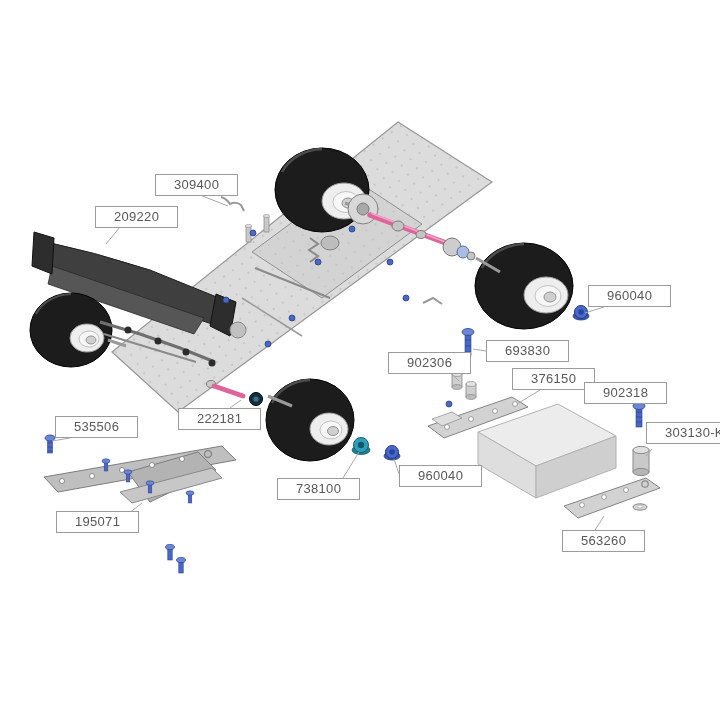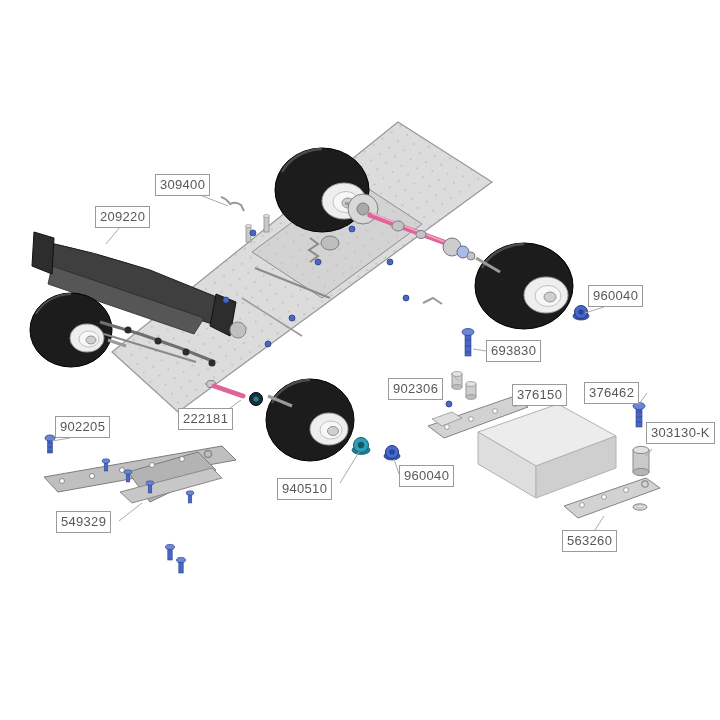--- a/index.html
+++ b/index.html
@@ -7,21 +7,21 @@
     position:relative;width:720px;height:720px;background:#fff;overflow:hidden;
     font-family:"Liberation Sans",sans-serif;
   }
   .canvas svg{position:absolute;left:0;top:0;}
   .part-label{
     position:absolute;
     border:1px solid var(--label-border,#9b9b9b);
     background:#ffffff;
     color:var(--label-text,#585858);
     font-size:13px;line-height:16px;
-    padding:2px 4px;
+    padding:2px 18px;
     white-space:nowrap;
     letter-spacing:.3px;
   }
 </style>
 </head>
 <body>
 
 <div class="canvas">
 
 <svg width="720" height="720" viewBox="0 0 720 720">
@@ -259,24 +259,24 @@
     <path d="M399,474 L394,459"></path>
     <path d="M119,521 L142,503"></path>
     <path d="M595,530 L604,516"></path>
   </g>
 </svg>
 
 <div class="part-label" style="left:155px;top:174px">309400</div>
 <div class="part-label" style="left:95px;top:206px">209220</div>
 <div class="part-label" style="left:588px;top:285px">960040</div>
 <div class="part-label" style="left:486px;top:340px">693830</div>
-<div class="part-label" style="left:388px;top:378px">902306</div>
-<div class="part-label" style="left:512px;top:384px">376150</div>
-<div class="part-label" style="left:584px;top:382px">376462</div>
+<div class="part-label" style="left:388px;top:352px">902306</div>
+<div class="part-label" style="left:512px;top:368px">376150</div>
+<div class="part-label" style="left:584px;top:382px">902318</div>
 <div class="part-label" style="left:646px;top:422px">303130-K</div>
 <div class="part-label" style="left:178px;top:408px">222181</div>
-<div class="part-label" style="left:55px;top:416px">902205</div>
-<div class="part-label" style="left:277px;top:478px">940510</div>
+<div class="part-label" style="left:55px;top:416px">535506</div>
+<div class="part-label" style="left:277px;top:478px">738100</div>
 <div class="part-label" style="left:399px;top:465px">960040</div>
-<div class="part-label" style="left:56px;top:511px">549329</div>
+<div class="part-label" style="left:56px;top:511px">195071</div>
 <div class="part-label" style="left:562px;top:530px">563260</div>
 
 </div>
 
 </body></html>

